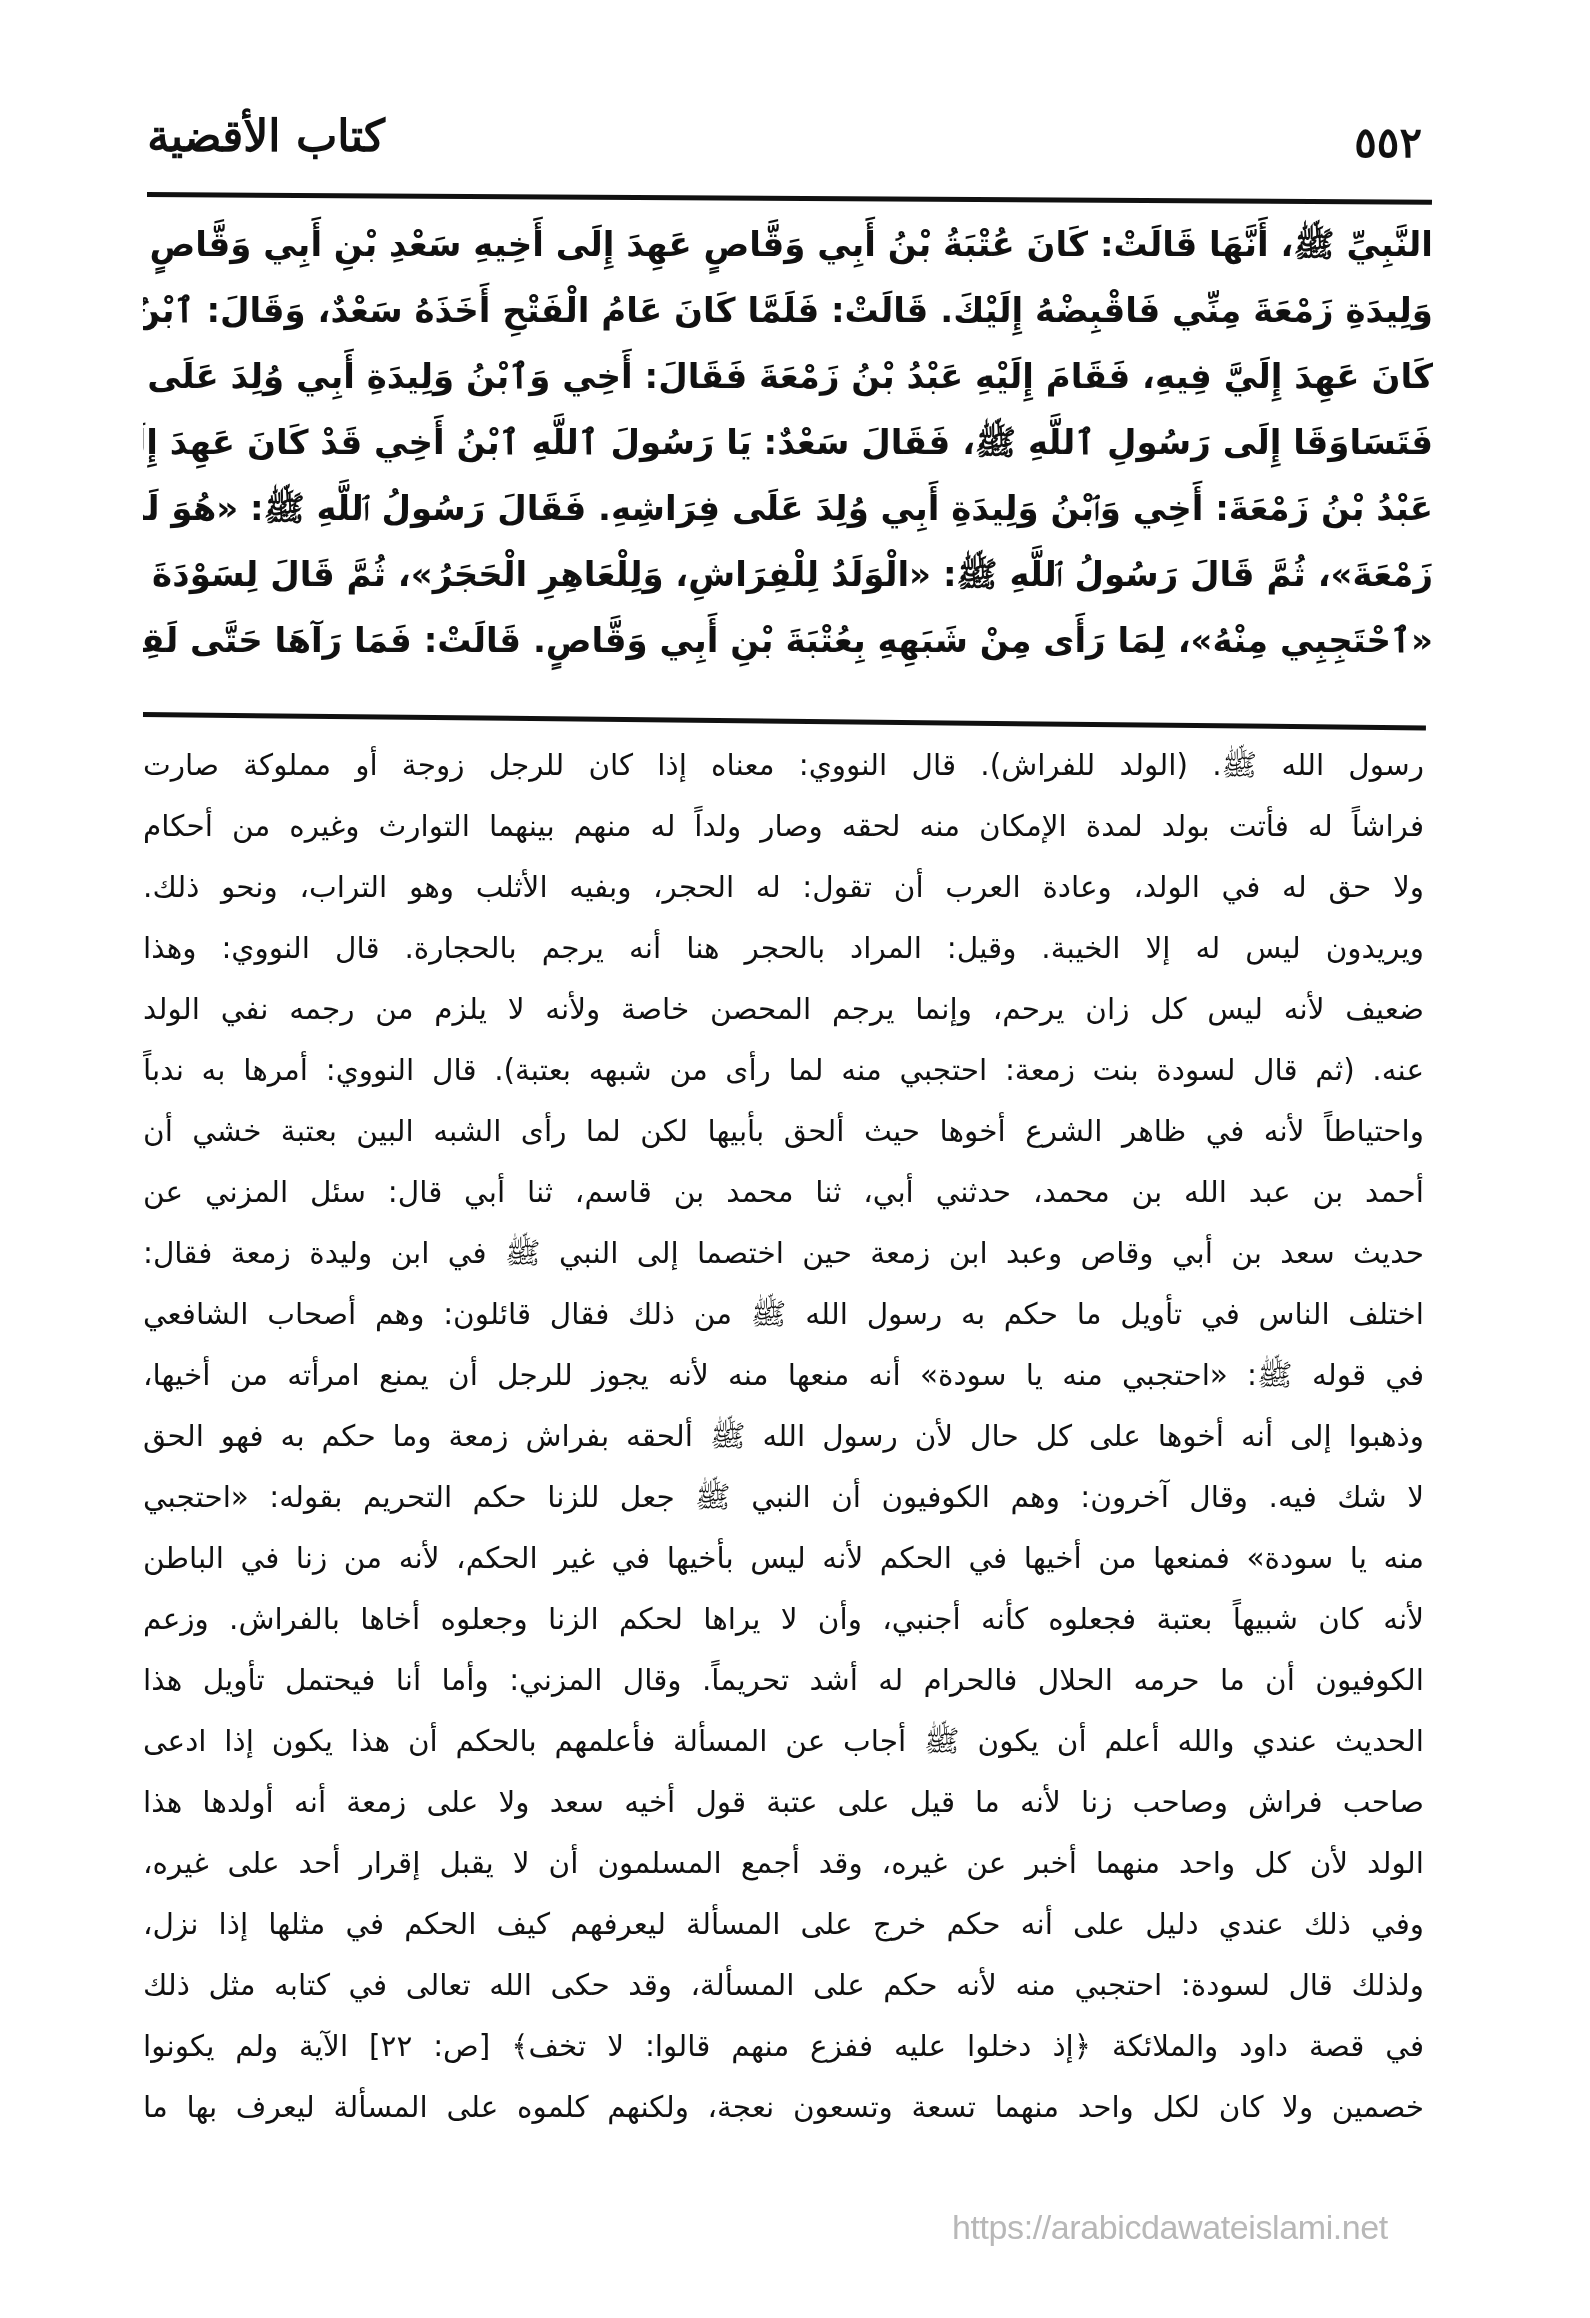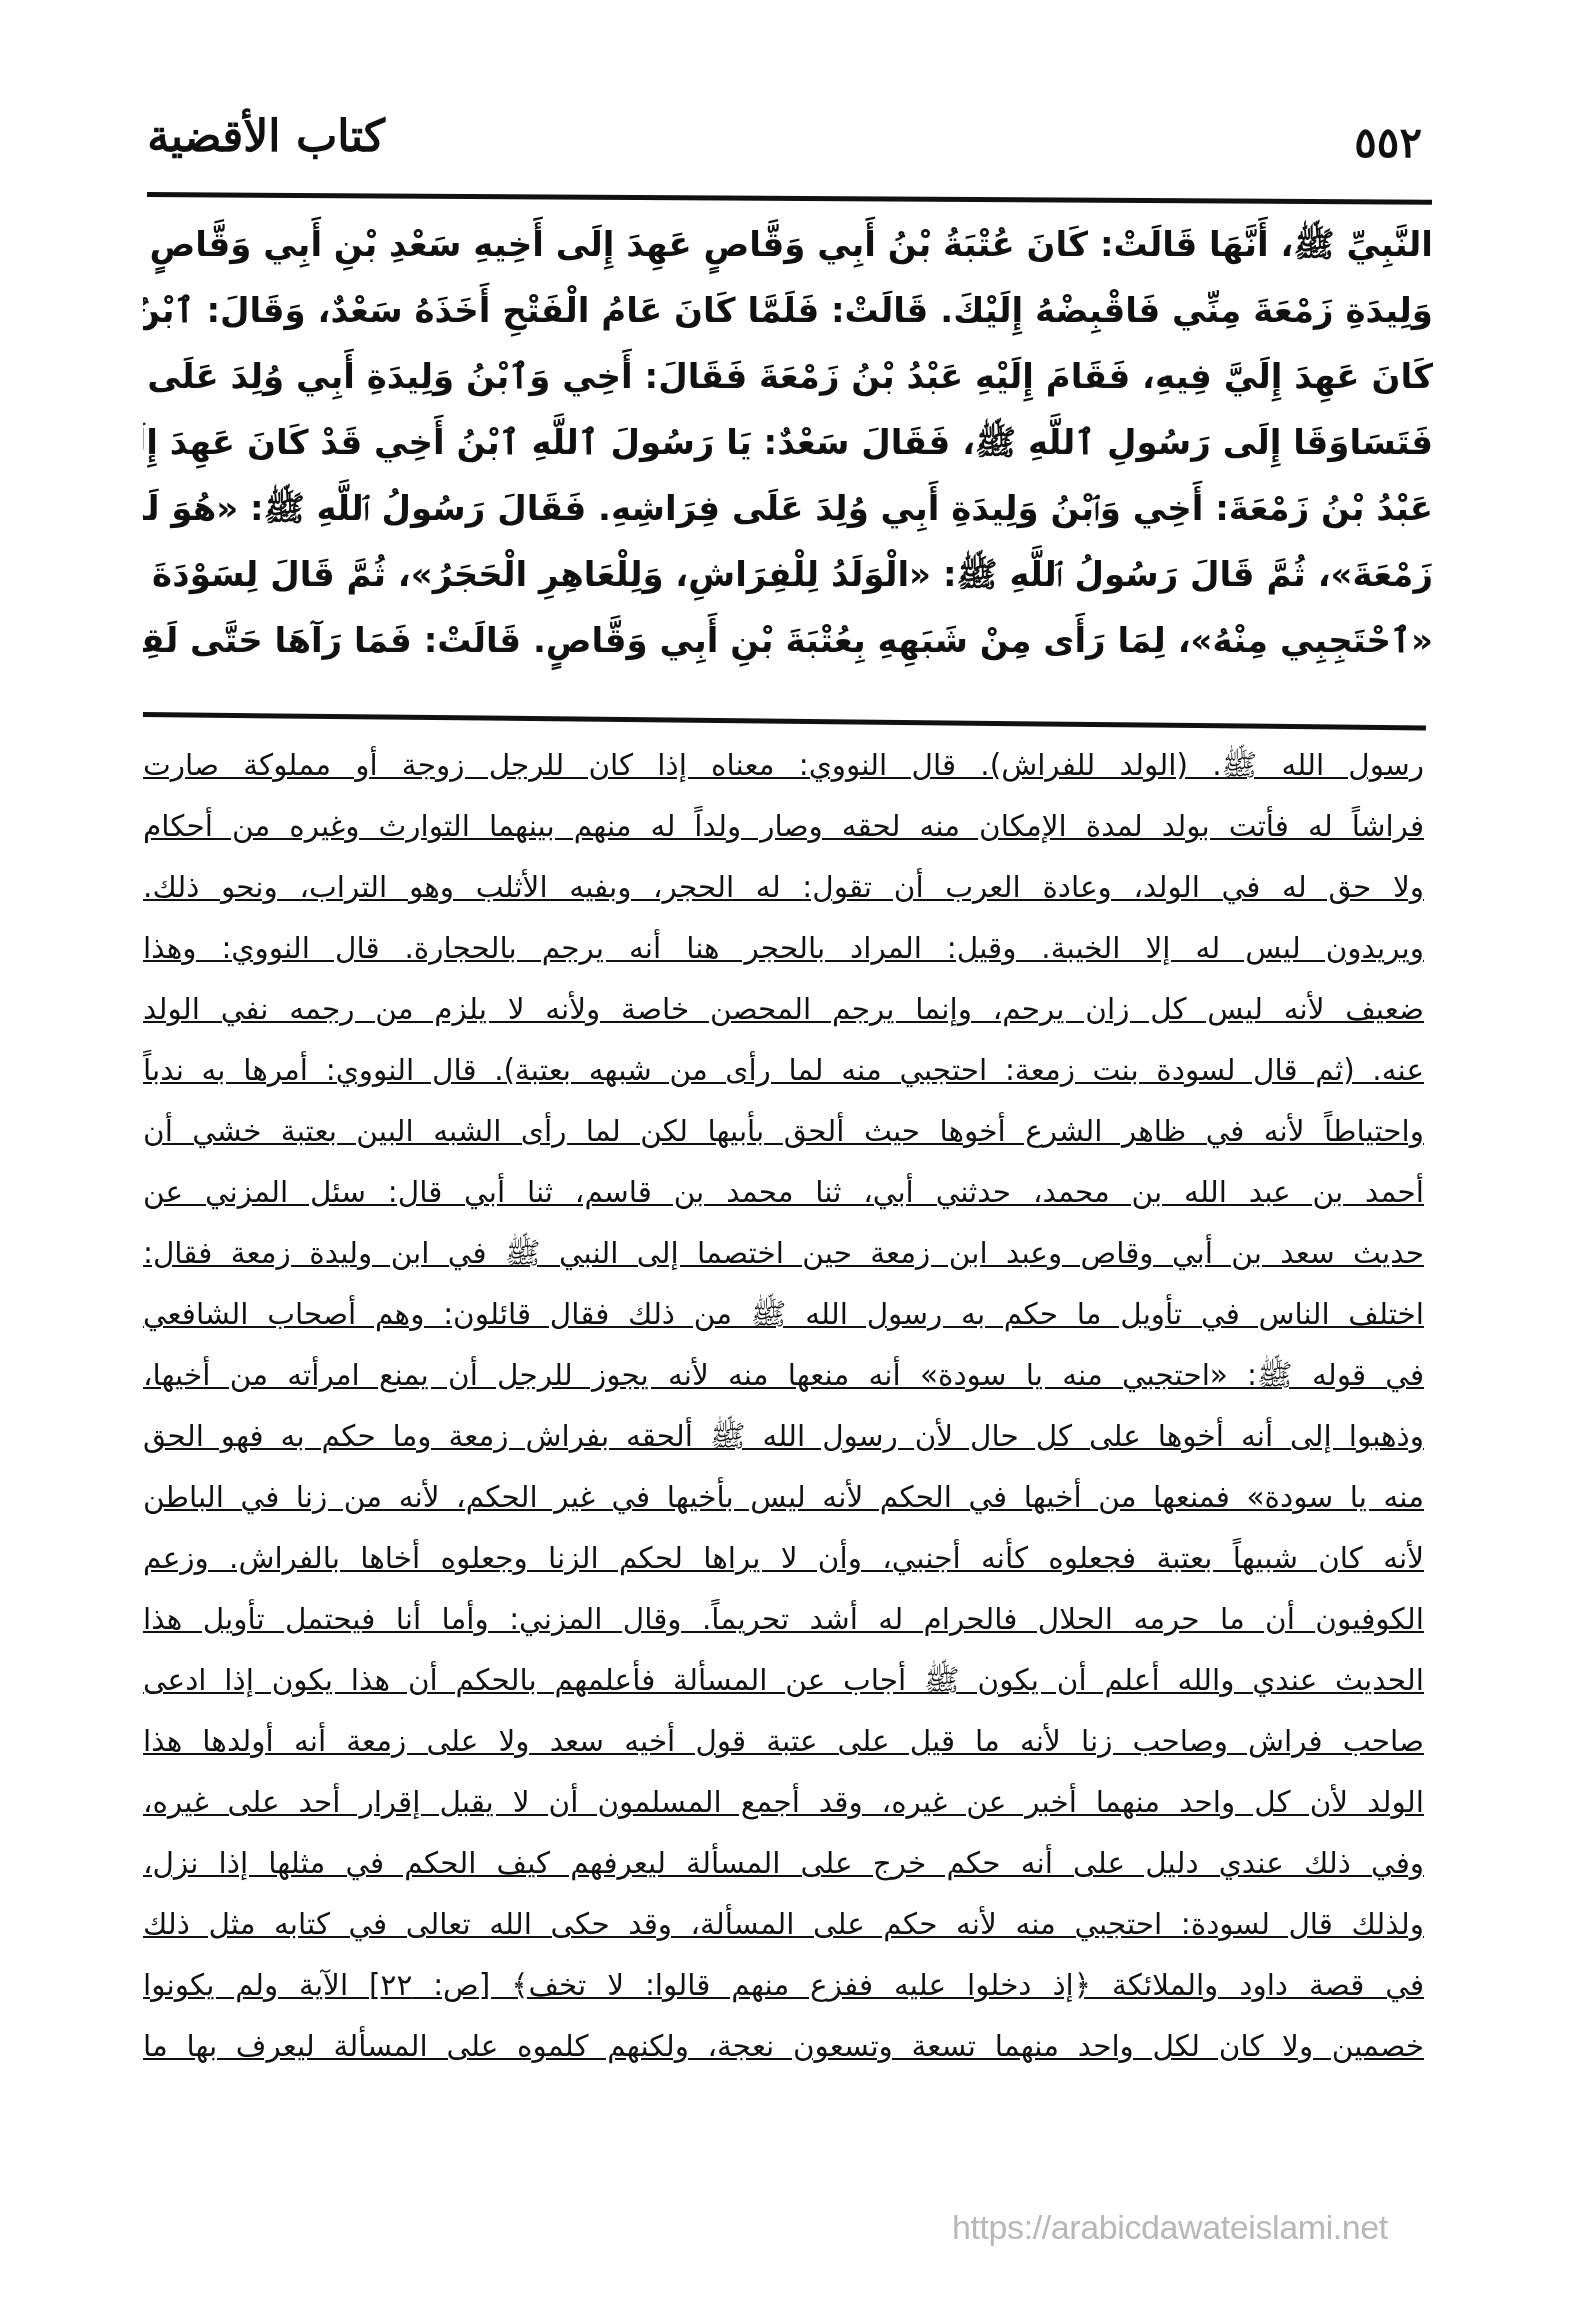--- a/index.html
+++ b/index.html
@@ -6,21 +6,21 @@
   body { width: 1590px; height: 2319px; position: relative; overflow: hidden; color: #111; }
   .page { position: absolute; left: 0; top: 0; width: 1590px; height: 1845px; }
   .header { position: absolute; left: 143px; right: 156px; top: 110px; height: 76px; }
   .running-title { position: absolute; left: 4.2px; top: 0; font-family: "DejaVu Serif", serif; font-weight: bold; font-size: 44px; direction: rtl; }
   .page-number { position: absolute; right: 12px; top: 8.4px; font-family: "DejaVu Serif", serif; font-weight: bold; font-size: 42px; direction: rtl; }
   .header-rule { position: absolute; left: 147px; width: 1285px; top: 192px; height: 5px; background: #111; transform: rotate(0.35deg); transform-origin: left center; }
   .main-text { position: absolute; left: 143px; width: 1290px; top: 211px; direction: rtl; font-family: "DejaVu Sans", sans-serif; font-weight: bold; font-size: 34px; line-height: 66px; }
   .line { display: block; white-space: nowrap; text-align: justify; text-align-last: justify; height: 66px; overflow: hidden; }
   .fn-rule { position: absolute; left: 143px; width: 1283px; top: 712px; height: 5px; background: #111; transform: rotate(0.6deg); transform-origin: left center; }
   .footnotes { position: absolute; left: 143px; width: 1281px; top: 735px; direction: rtl; font-family: "DejaVu Sans", sans-serif; font-size: 29.5px; line-height: 61px; }
-  .fn-line { display: block; white-space: nowrap; text-align: justify; text-align-last: justify; height: 61px; overflow: hidden; text-decoration: underline; }
+  .fn-line { display: block; white-space: nowrap; text-align: justify; text-align-last: justify; height: 61px; overflow: hidden; }
   .watermark { position: absolute; left: 952px; top: 2208px; font-family: "Liberation Sans", sans-serif; font-size: 34px; color: #b8b8b8; letter-spacing: -0.4px; direction: ltr; }
 </style>
 </head>
 <body>
 
 <div class="page">
 
   <div class="header">
     <span class="running-title">كتاب الأقضية</span>
     <span class="page-number">٥٥٢</span>
@@ -45,20 +45,21 @@
     <span class="fn-line">ولا حق له في الولد، وعادة العرب أن تقول: له الحجر، وبفيه الأثلب وهو التراب، ونحو ذلك.</span>
     <span class="fn-line">ويريدون ليس له إلا الخيبة. وقيل: المراد بالحجر هنا أنه يرجم بالحجارة. قال النووي: وهذا</span>
     <span class="fn-line">ضعيف لأنه ليس كل زان يرحم، وإنما يرجم المحصن خاصة ولأنه لا يلزم من رجمه نفي الولد</span>
     <span class="fn-line">عنه. (ثم قال لسودة بنت زمعة: احتجبي منه لما رأى من شبهه بعتبة). قال النووي: أمرها به ندباً</span>
     <span class="fn-line">واحتياطاً لأنه في ظاهر الشرع أخوها حيث ألحق بأبيها لكن لما رأى الشبه البين بعتبة خشي أن</span>
     <span class="fn-line">أحمد بن عبد الله بن محمد، حدثني أبي، ثنا محمد بن قاسم، ثنا أبي قال: سئل المزني عن</span>
     <span class="fn-line">حديث سعد بن أبي وقاص وعبد ابن زمعة حين اختصما إلى النبي ﷺ في ابن وليدة زمعة فقال:</span>
     <span class="fn-line">اختلف الناس في تأويل ما حكم به رسول الله ﷺ من ذلك فقال قائلون: وهم أصحاب الشافعي</span>
     <span class="fn-line">في قوله ﷺ: «احتجبي منه يا سودة» أنه منعها منه لأنه يجوز للرجل أن يمنع امرأته من أخيها،</span>
     <span class="fn-line">وذهبوا إلى أنه أخوها على كل حال لأن رسول الله ﷺ ألحقه بفراش زمعة وما حكم به فهو الحق</span>
+    <span class="fn-line">لا شك فيه. وقال آخرون: وهم الكوفيون أن النبي ﷺ جعل للزنا حكم التحريم بقوله: «احتجبي</span>
     <span class="fn-line">منه يا سودة» فمنعها من أخيها في الحكم لأنه ليس بأخيها في غير الحكم، لأنه من زنا في الباطن</span>
     <span class="fn-line">لأنه كان شبيهاً بعتبة فجعلوه كأنه أجنبي، وأن لا يراها لحكم الزنا وجعلوه أخاها بالفراش. وزعم</span>
     <span class="fn-line">الكوفيون أن ما حرمه الحلال فالحرام له أشد تحريماً. وقال المزني: وأما أنا فيحتمل تأويل هذا</span>
     <span class="fn-line">الحديث عندي والله أعلم أن يكون ﷺ أجاب عن المسألة فأعلمهم بالحكم أن هذا يكون إذا ادعى</span>
     <span class="fn-line">صاحب فراش وصاحب زنا لأنه ما قيل على عتبة قول أخيه سعد ولا على زمعة أنه أولدها هذا</span>
     <span class="fn-line">الولد لأن كل واحد منهما أخبر عن غيره، وقد أجمع المسلمون أن لا يقبل إقرار أحد على غيره،</span>
     <span class="fn-line">وفي ذلك عندي دليل على أنه حكم خرج على المسألة ليعرفهم كيف الحكم في مثلها إذا نزل،</span>
     <span class="fn-line">ولذلك قال لسودة: احتجبي منه لأنه حكم على المسألة، وقد حكى الله تعالى في كتابه مثل ذلك</span>
     <span class="fn-line">في قصة داود والملائكة ﴿إذ دخلوا عليه ففزع منهم قالوا: لا تخف﴾ [ص: ٢٢] الآية ولم يكونوا</span>
     <span class="fn-line">خصمين ولا كان لكل واحد منهما تسعة وتسعون نعجة، ولكنهم كلموه على المسألة ليعرف بها ما</span>

